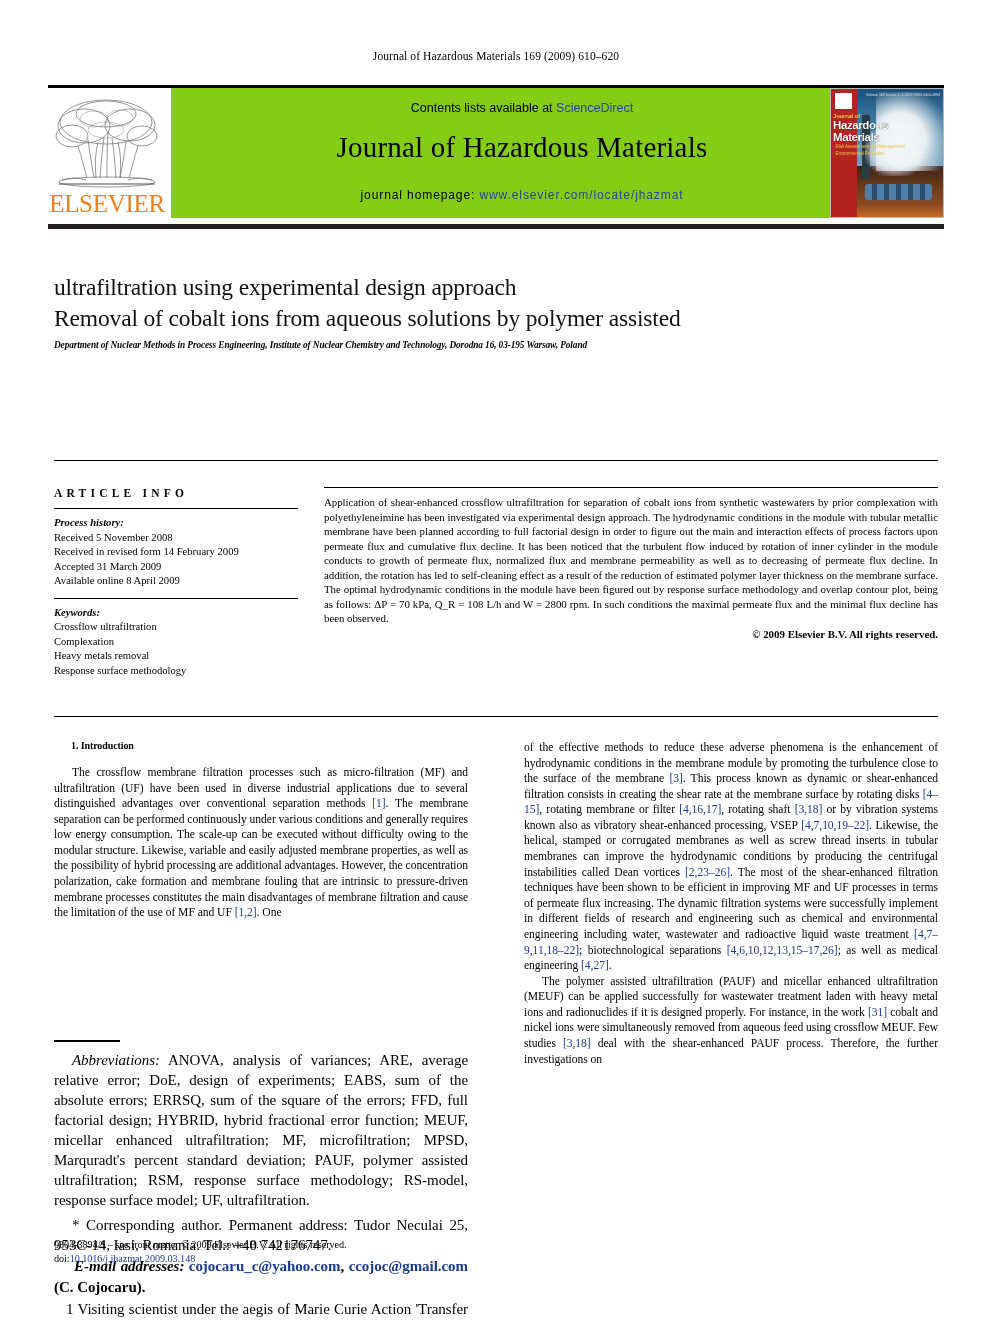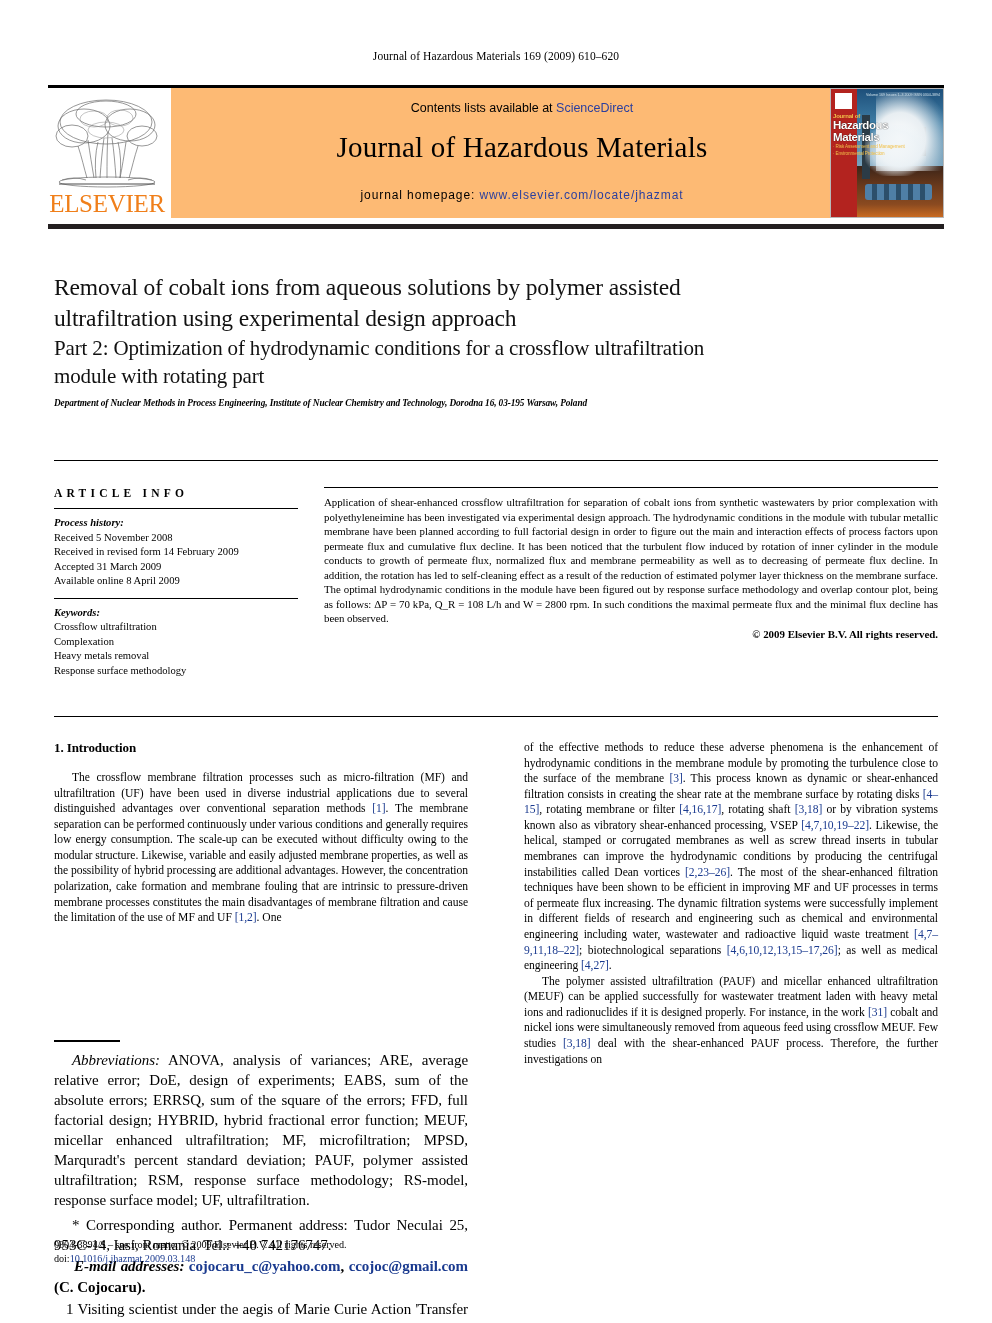--- a/index.html
+++ b/index.html
@@ -45,21 +45,21 @@
     position: absolute; left: 0; bottom: 2px; width: 118px;
     text-align: center;
     font-family: "Liberation Serif", serif;
     font-size: 25px;
     letter-spacing: -0.3px;
     color: #F07F1A;
     line-height: 1;
   }
   .grey-panel {
     position: absolute; left: 123px; top: 0; width: 702px; height: 130px;
-    background: #fdba74;
+    background: #84cc16;
   }
   .contents-line {
     position: absolute; top: 13px; left: 0; width: 702px;
     text-align: center;
     font-family: "Liberation Sans", sans-serif;
     font-size: 12.5px;
     color: #000;
   }
   .contents-line .sd { color: #2b3f9e; }
   .journal-title {
@@ -217,23 +217,23 @@
   }
 
   
   .col-left {
     position: absolute; left: 54px; top: 740px; width: 414px;
   }
   .col-right {
     position: absolute; left: 524px; top: 740px; width: 414px;
   }
   h2.sec {
-    font-size: 13px;
+    font-size: 10px;
     font-weight: bold;
-    margin: 0 0 14px 0;
+    margin: 0 0 14px 17px;
     letter-spacing: -0.1px;
   }
   p.body {
     font-size: 11.6px;
     line-height: 1.345;
     text-align: justify;
     margin: 0;
     text-indent: 18px;
     letter-spacing: -0.05px;
   }
@@ -338,26 +338,22 @@
         <div class="t-big">Hazardous</div>
         <div class="t-big">Materials</div>
         <div class="t-sub">· Risk Assessment and Management</div>
         <div class="t-sub">· Environmental Protection</div>
       </div>
     </div>
   </div>
 
   <div class="title-area">
     <div class="art-title">
+      <div>ultrafiltration using experimental design approach</div>
       <div>Removal of cobalt ions from aqueous solutions by polymer assisted</div>
-      <div>ultrafiltration using experimental design approach</div>
-    </div>
-    <div class="art-subtitle">
-      <div>Part 2: Optimization of hydrodynamic conditions for a crossflow ultrafiltration</div>
-      <div>module with rotating part</div>
     </div>
     <div class="affil">Department of Nuclear Methods in Process Engineering, Institute of Nuclear Chemistry and Technology, Dorodna 16, 03-195 Warsaw, Poland</div>
   </div>
 
   <div class="rule-title-bottom"></div>
 
   <div class="info-col">
     <div class="sec-head">ARTICLE INFO</div>
     <div class="hr-thin"></div>
     <div class="info-block info-group">

